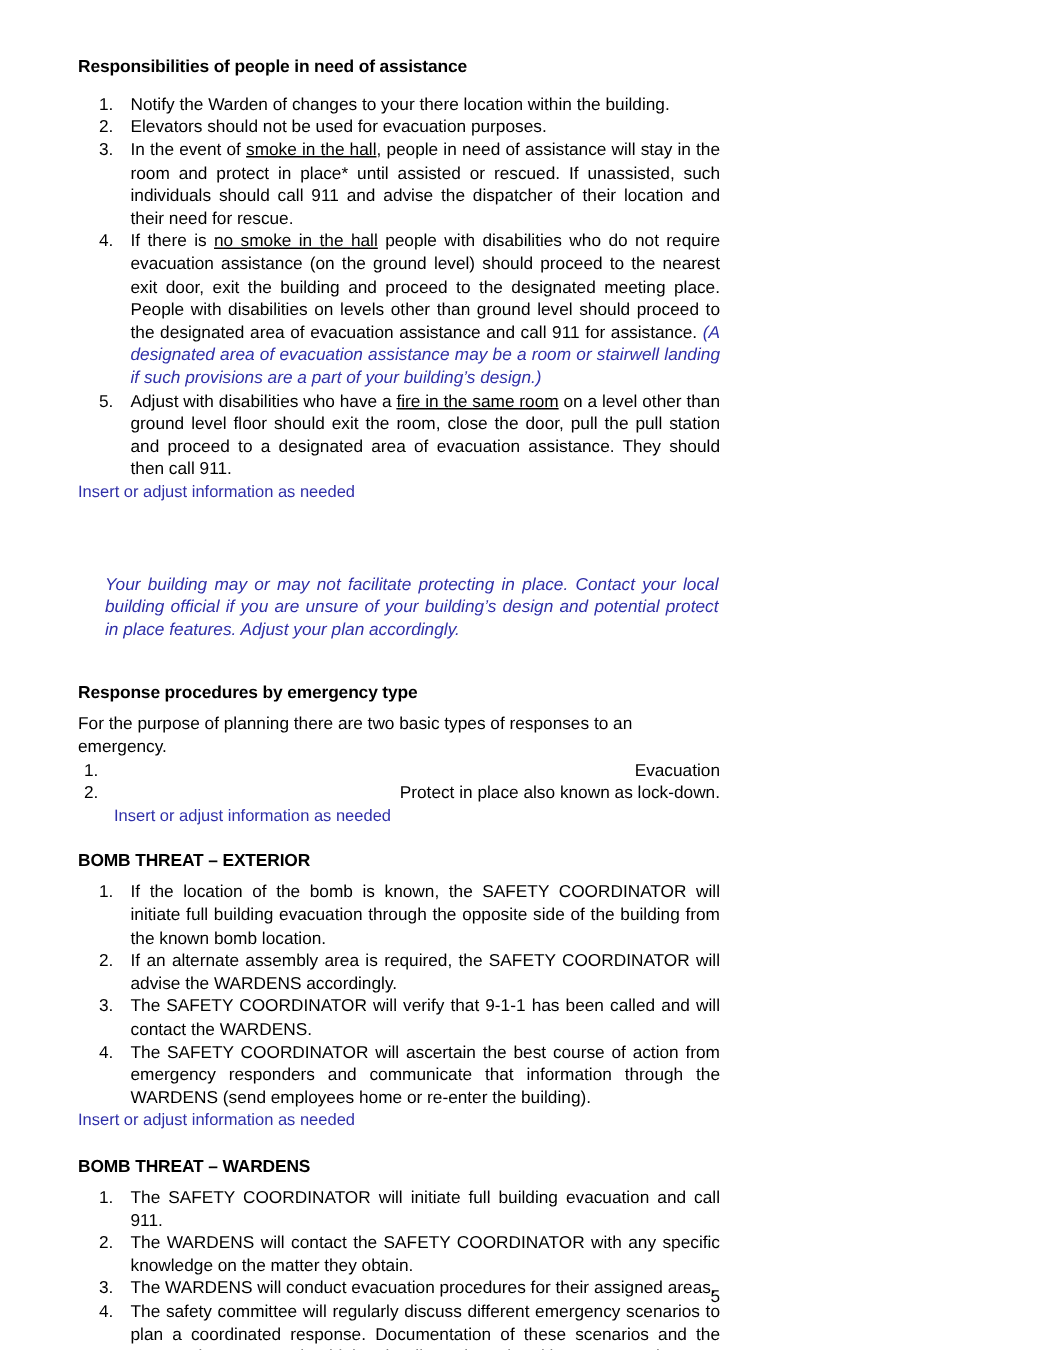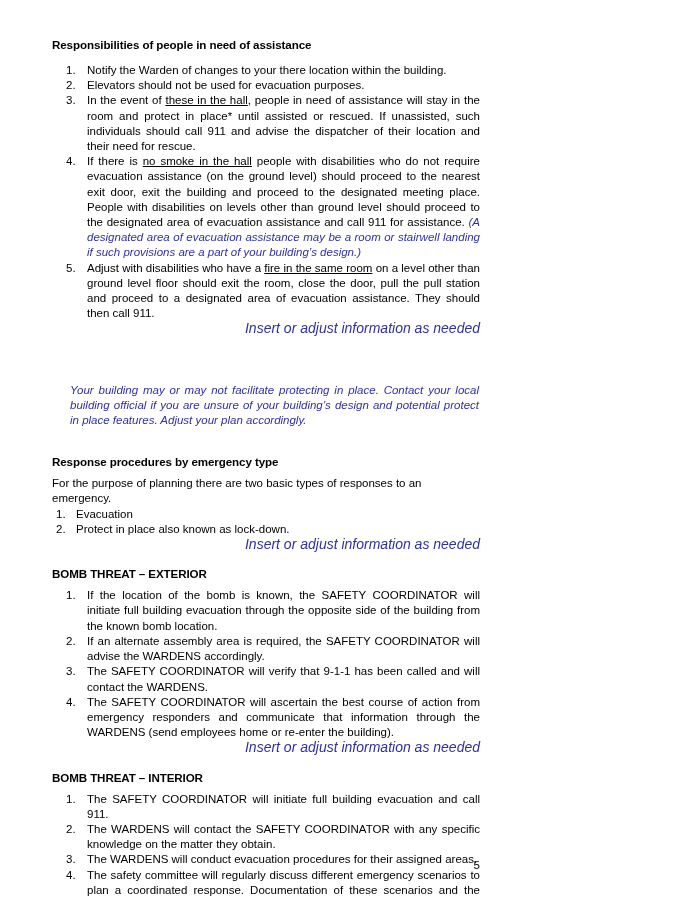--- a/index.html
+++ b/index.html
@@ -52,27 +52,26 @@
     margin-left: 18px;
     margin-right: 1px;
   }
 
   
   .blue-italic {
     color: #2f2fa8;
     font-style: italic;
   }
   p.note-line {
-    font-size: 14px;
+    font-size: 11px;
     line-height: 15.2px;
     margin: 0;
     padding: 0;
     color: #2f2fa8;
-    font-style: italic;
-    text-align: right;
+    text-align: left;
   }
   p.note-para {
     font-size: 11.5px;
     line-height: 15.2px;
     margin: 12px;
     padding: 0;
     color: #2f2fa8;
     font-style: italic;
     text-align: justify;
     margin-left: 18px;
@@ -105,21 +104,21 @@
     font-style: normal;
     color: #000;
   }
   
   ol.deep {
     margin-left: 0px;
   }
   
   ol.shallow > li {
     padding-left: 24px;
-    text-align: left;
+    text-align: right;
   }
   ol.shallow > li::before {
     left: 4px;
   }
 
   li.ragged { text-align: left; }
 
   u.plain {
     text-decoration: underline;
   }
@@ -144,21 +143,21 @@
 
 <div class="page">
 
   <h2 class="section-heading">Responsibilities of people in need of assistance</h2>
 
   <div class="spacer-md"></div>
 
   <ol class="num-list deep">
     <li><span>Notify the Warden of changes to your there location within the building.</span></li>
     <li><span>Elevators should not be used for evacuation purposes.</span></li>
-    <li><span>In the event of </span><u class="plain">these in the hall</u><span>, people in need of assistance will stay in the room and protect in place* until assisted or rescued. If unassisted, such individuals should call 911 and advise the dispatcher of their location and their need for rescue.</span></li>
+    <li><span>In the event of </span><u class="plain">smoke in the hall</u><span>, people in need of assistance will stay in the room and protect in place* until assisted or rescued. If unassisted, such individuals should call 911 and advise the dispatcher of their location and their need for rescue.</span></li>
     <li><span>If there is </span><u class="plain">no smoke in the hall</u><span> people with disabilities who do not require evacuation assistance (on the ground level) should proceed to the nearest exit door, exit the building and proceed to the designated meeting place. People with disabilities on levels other than ground level should proceed to the designated area of evacuation assistance and call 911 for assistance. </span><span class="blue-italic">(A designated area of evacuation assistance may be a room or stairwell landing if such provisions are a part of your building’s design.)</span></li>
     <li><span>Adjust with disabilities who have a </span><u class="plain">fire in the same room</u><span> on a level other than ground level floor should exit the room, close the door, pull the pull station and proceed to a designated area of evacuation assistance. They should then call 911.</span></li>
   </ol>
 
   <p class="note-line">Insert or adjust information as needed</p>
 
   <div class="spacer-xl"></div>
 
 
   <div class="spacer-lg"></div>
@@ -190,21 +189,21 @@
     <li><span>If the location of the bomb is known, the SAFETY COORDINATOR will initiate full building evacuation through the opposite side of the building from the known bomb location.</span></li>
     <li><span>If an alternate assembly area is required, the SAFETY COORDINATOR will advise the WARDENS accordingly.</span></li>
     <li><span>The SAFETY COORDINATOR will verify that 9-1-1 has been called and will contact the WARDENS.</span></li>
     <li><span>The SAFETY COORDINATOR will ascertain the best course of action from emergency responders and communicate that information through the WARDENS (send employees home or re-enter the building).</span></li>
   </ol>
 
   <p class="note-line">Insert or adjust information as needed</p>
 
   <div class="spacer-lg"></div>
 
-  <h2 class="section-heading">BOMB THREAT – INTERIOR</h2>
+  <h2 class="section-heading">BOMB THREAT – WARDENS</h2>
 
   <div class="spacer-sm"></div>
 
   <ol class="num-list deep">
     <li class="ragged"><span>The SAFETY COORDINATOR will initiate full building evacuation and call 911.</span></li>
     <li><span>The WARDENS will contact the SAFETY COORDINATOR with any specific knowledge on the matter they obtain.</span></li>
     <li class="ragged"><span>The WARDENS will conduct evacuation procedures for their assigned areas.</span></li>
     <li><span>The safety committee will regularly discuss different emergency scenarios to plan a coordinated response. Documentation of these scenarios and the approved responses should then be disseminated and kept on record.</span></li>
   </ol>
 

